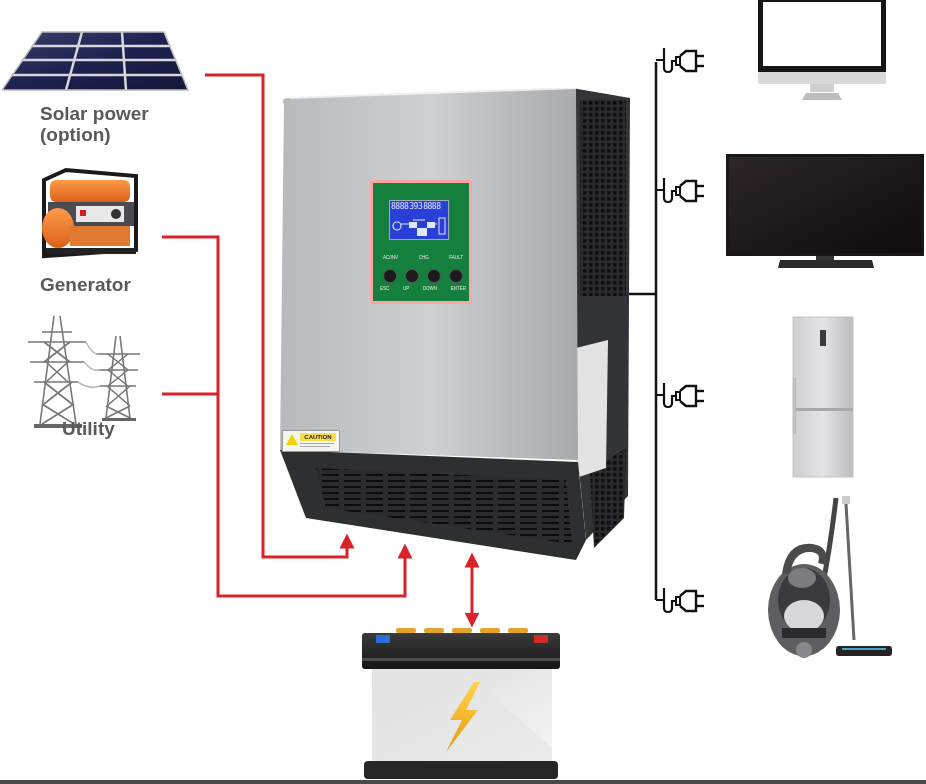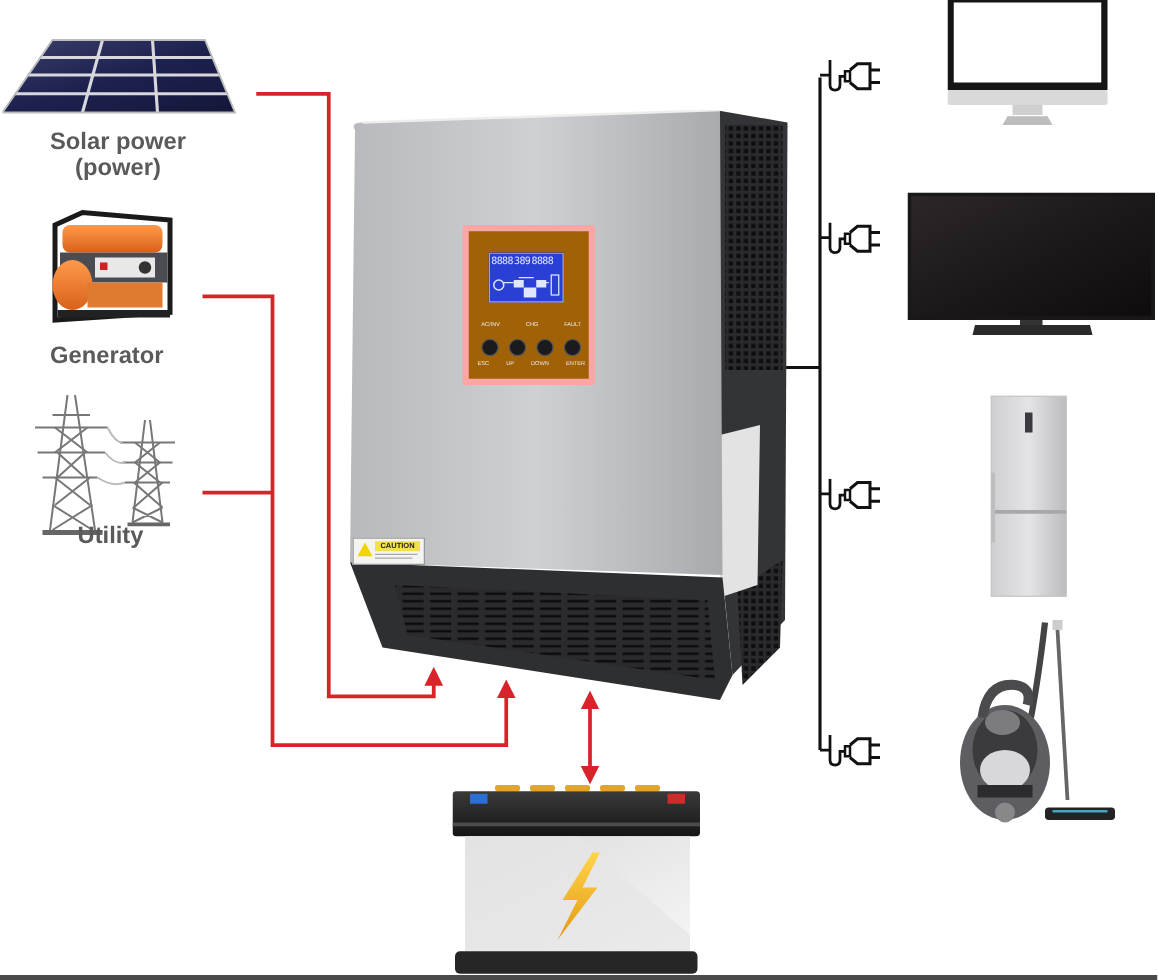--- a/index.html
+++ b/index.html
@@ -1,18 +1,18 @@
 <!DOCTYPE html>
 <html><head>
 <meta charset="utf-8">
 <style>
   html,body{margin:0;padding:0;background:#ffffff;}
   body{width:926px;height:784px;position:relative;overflow:hidden;font-family:"Liberation Sans","DejaVu Sans",sans-serif;}
   .abs{position:absolute;}
-  .label{position:absolute;color:#5a5a5a;font-weight:bold;font-size:19px;line-height:21px;text-align:center;}
+  .label{position:absolute;color:#5a5a5a;font-weight:bold;font-size:19px;line-height:21px;}
   svg{display:block;}
   .bottom-bar{position:absolute;left:0;right:0;bottom:0;height:4px;background:#4a4a4a;}
 </style>
 </head>
 <body>
 
 <svg class="abs" style="left:0;top:0" width="926" height="784" viewBox="0 0 926 784">
   <defs>
     <marker id="arrowRed" viewBox="0 0 10 10" refX="5" refY="5" markerWidth="5" markerHeight="5" orient="auto-start-reverse">
       <path d="M0,0 L10,5 L0,10 z" fill="#d8232a"></path>
@@ -76,21 +76,21 @@
       <line x1="80" y1="2" x2="64" y2="60"></line>
       <line x1="120" y1="2" x2="124" y2="60"></line>
       <line x1="30" y1="16" x2="168" y2="16"></line>
       <line x1="20" y1="30" x2="174" y2="30"></line>
       <line x1="10" y1="45" x2="180" y2="45"></line>
     </g>
     <polygon points="40,2 162,2 186,60 0,60" fill="none" stroke="#bbb" stroke-width="1.5"></polygon>
   </svg>
   <div class="label" style="left:40px;top:103px">
     <div>Solar power</div>
-    <div>(power)</div>
+    <div>(option)</div>
   </div>
 </div>
 
 <div>
   <svg class="abs" style="left:36px;top:166px" width="108" height="96" viewBox="0 0 108 96">
     <defs>
       <linearGradient id="genO" x1="0" y1="0" x2="0" y2="1">
           <stop offset="0" stop-color="#ff9a4a"></stop>
           <stop offset="1" stop-color="#d9611a"></stop>
         </linearGradient>
@@ -152,25 +152,25 @@
 
     <polygon points="300,260 332,252 330,380 300,390" fill="#e3e3e3"></polygon>
 
     <path d="M8,16 Q4,10 14,10 L300,0 L302,372 L4,362 Z" fill="url(#panelG)"></path>
     <path d="M14,10 L300,0" stroke="#eeeeee" stroke-width="2"></path>
 
     <polygon points="4,362 302,374 310,452 300,472 30,430" fill="#2e2f31"></polygon>
     <polygon points="40,380 290,392 296,456 50,420" fill="url(#ventSlots)"></polygon>
   </svg>
 
-  <div class="abs" style="left:370px;top:180px;width:96px;height:118px;background:#a16207;border:5px solid #fca5a5;border-radius:2px;">
+  <div class="abs" style="left:370px;top:180px;width:96px;height:118px;background:#15803d;border:3px solid #fca5a5;border-radius:2px;">
     <div style="position:absolute;left:16px;top:17px;width:60px;height:40px;background:#2a3fd6;box-shadow:inset 0 0 0 1px #9ab;">
       <div style="position:absolute;left:2px;top:2px;display:flex;gap:1px;font-family:'DejaVu Sans Mono',monospace;font-size:8px;line-height:9px;color:#dfe6ff;letter-spacing:-0.5px;">
         <span>8888</span>
-        <span>389</span>
+        <span>393</span>
         <span>8888</span>
       </div>
       <svg style="position:absolute;left:2px;top:14px" width="56" height="24" viewBox="0 0 56 24">
         <circle cx="6" cy="12" r="4" fill="none" stroke="#dfe6ff" stroke-width="1.2"></circle>
         <path d="M10,10 L18,10 M22,6 L34,6 M38,10 L46,10" stroke="#dfe6ff" stroke-width="1"></path>
         <rect x="18" y="8" width="8" height="6" fill="#dfe6ff"></rect>
         <rect x="26" y="14" width="10" height="8" fill="#dfe6ff"></rect>
         <rect x="36" y="8" width="8" height="6" fill="#dfe6ff"></rect>
         <rect x="48" y="4" width="6" height="16" fill="none" stroke="#dfe6ff" stroke-width="1"></rect>
       </svg>

